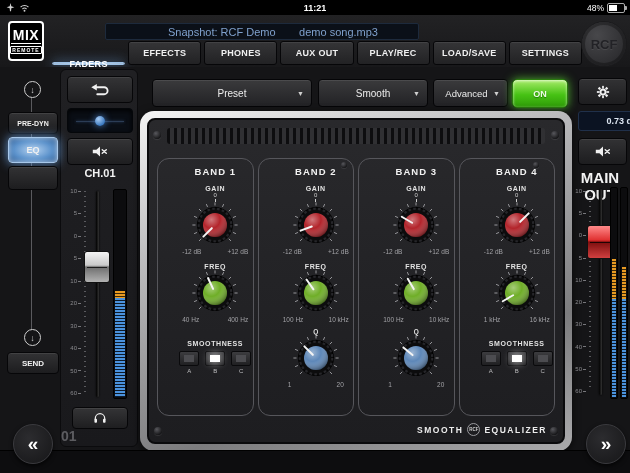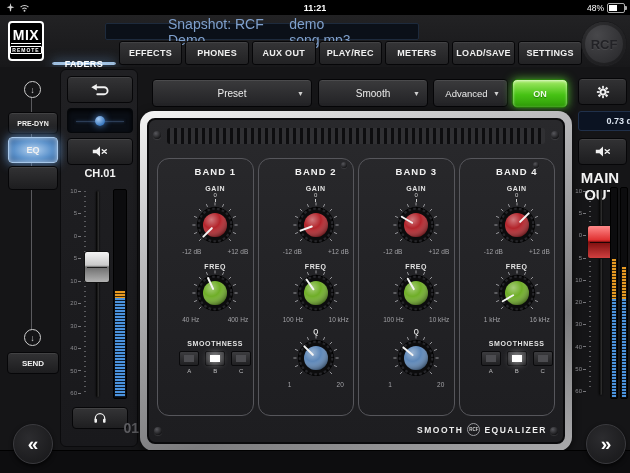--- a/index.html
+++ b/index.html
@@ -15,21 +15,21 @@
   .batt i{position:absolute;left:1px;top:1px;bottom:1px;width:48%;background:#fff;}
   .batt:after{content:"";position:absolute;right:-3px;top:2px;width:2px;height:4px;background:#aaa;border-radius:0 1px 1px 0;}
   
   #header{position:absolute;left:0;top:15px;width:630px;height:52px;background:linear-gradient(#222224,#18181a);}
   .mixlogo{position:absolute;left:8px;top:6px;width:36px;height:40px;background:#000;border:2px solid #fff;border-radius:4px;
            display:flex;flex-direction:column;align-items:center;justify-content:center;box-sizing:border-box;}
   .mixlogo .l1{font-size:14px;font-weight:bold;color:#fff;letter-spacing:.5px;line-height:15px;border-bottom:1px solid #fff;padding:0 2px;}
   .mixlogo .l2{font-size:5px;font-weight:bold;color:#fff;letter-spacing:1px;margin-top:2px;border:1px solid #fff;padding:0 1px;border-radius:1px;}
   .snapbar{position:absolute;left:105px;top:8px;width:312px;height:15px;background:#0b1018;border:1px solid #1d2a3c;border-radius:2px;
            display:flex;align-items:center;}
-  .snapbar span{font-size:14px;color:#7fa0cc;}
+  .snapbar span{font-size:11px;color:#7fa0cc;}
   .snapbar .snap{margin-left:62px;}
   .snapbar .song{margin-left:auto;margin-right:40px;}
   .tabs{position:absolute;left:52px;top:26px;width:530px;height:24px;display:flex;gap:3px;}
   .tab{flex:1;background:linear-gradient(#353537,#222224);border:1px solid #060608;border-radius:3px;
        box-shadow:inset 0 1px 0 rgba(255,255,255,.07);display:flex;align-items:center;justify-content:center;
        font-size:9px;font-weight:bold;color:#f0f0f0;letter-spacing:.3px;cursor:pointer;}
   .tab.active{background:radial-gradient(ellipse at 50% 110%,#cfe2f6 0%,#7fadda 45%,#3e6b9c 100%);
        border:1px solid #9cc0e4;box-shadow:0 0 12px rgba(120,175,235,.85),inset 0 0 5px rgba(255,255,255,.5);color:#fff;margin-top:21px;}
   .rcflogo{position:absolute;right:3px;top:6px;width:44px;height:44px;border-radius:50%;
        background:radial-gradient(circle at 35% 30%,#48484b,#2c2c2f 75%);border:1px solid #1a1a1c;
@@ -54,21 +54,21 @@
            border:1px solid #0b0b0d;border-radius:6px;box-sizing:border-box;}
   .stripBtn{position:absolute;left:6px;width:64px;height:25px;background:linear-gradient(#343436,#1e1e20);
            border:1px solid #060608;border-radius:4px;box-shadow:inset 0 1px 0 rgba(255,255,255,.08);
            display:flex;align-items:center;justify-content:center;cursor:pointer;}
   .pan{position:absolute;left:6px;top:38px;width:64px;height:23px;background:#0a0e15;border:1px solid #05070a;border-radius:4px;
        box-shadow:inset 0 2px 5px rgba(0,0,0,.9);}
   .pan:before{content:"";position:absolute;left:8px;right:8px;top:50%;height:1px;background:#2b3c55;box-shadow:0 0 3px #35507a;}
   .pan .dot{position:absolute;left:50%;top:50%;width:10px;height:10px;margin:-5px 0 0 -5px;border-radius:50%;
        background:radial-gradient(circle at 35% 30%,#a8ccf4,#3a78c0 70%);box-shadow:0 0 7px rgba(80,140,220,.9);cursor:pointer;}
   .chname{position:absolute;left:0;width:78px;top:97px;text-align:center;font-size:11px;font-weight:bold;color:#f2f2f2;}
-  .chnum{position:absolute;left:0;width:78px;top:350px;text-align:right;font-size:14px;font-weight:bold;color:#5c5c60;}
+  .chnum{position:absolute;left:0;width:78px;top:358px;text-align:left;font-size:14px;font-weight:bold;color:#5c5c60;}
   
   .vscale{position:absolute;}
   .vscale span{position:absolute;right:0;transform:translateY(-50%);font-size:6px;color:#8a8a8e;white-space:nowrap;}
   .vscale span:after{content:"";display:inline-block;width:3px;height:1px;background:#77777b;margin-left:1px;vertical-align:middle;}
   .tickcol{position:absolute;width:2px;background:repeating-linear-gradient(#5a5a5e 0 1px,transparent 1px 5px);}
   .ftrack{position:absolute;width:3px;background:linear-gradient(90deg,#000,#333);border-radius:2px;box-shadow:0 0 2px #000;}
   .fcap{position:absolute;width:26px;border-radius:3px;border:1px solid #111;box-sizing:border-box;cursor:pointer;}
   .fcap.silver{background:linear-gradient(#f4f4f4,#c9c9c9 44%,#6e6e6e 50%,#b2b2b2);}
   .fcap.red{background:linear-gradient(#ff8a8a,#e03030 44%,#7e0e0e 50%,#d04040);}
   .fcap:after{content:"";position:absolute;left:2px;right:2px;top:50%;height:1px;background:rgba(0,0,0,.75);}
@@ -169,21 +169,20 @@
   <div class="snapbar">
     <span class="snap">Snapshot: RCF Demo</span>
     <span class="song">demo song.mp3</span>
   </div>
   <div class="tabs">
     <div class="tab active">FADERS</div>
     <div class="tab">EFFECTS</div>
     <div class="tab">PHONES</div>
     <div class="tab">AUX OUT</div>
     <div class="tab">PLAY/REC</div>
-    <div class="tab">METERS</div>
     <div class="tab">LOAD/SAVE</div>
     <div class="tab">SETTINGS</div>
   </div>
   <div class="rcflogo">RCF</div>
 </div>
 
 <div id="main">
 
   <div class="railline"></div>
   <div class="dlcirc" style="left:24px;top:14px;">↓</div>

